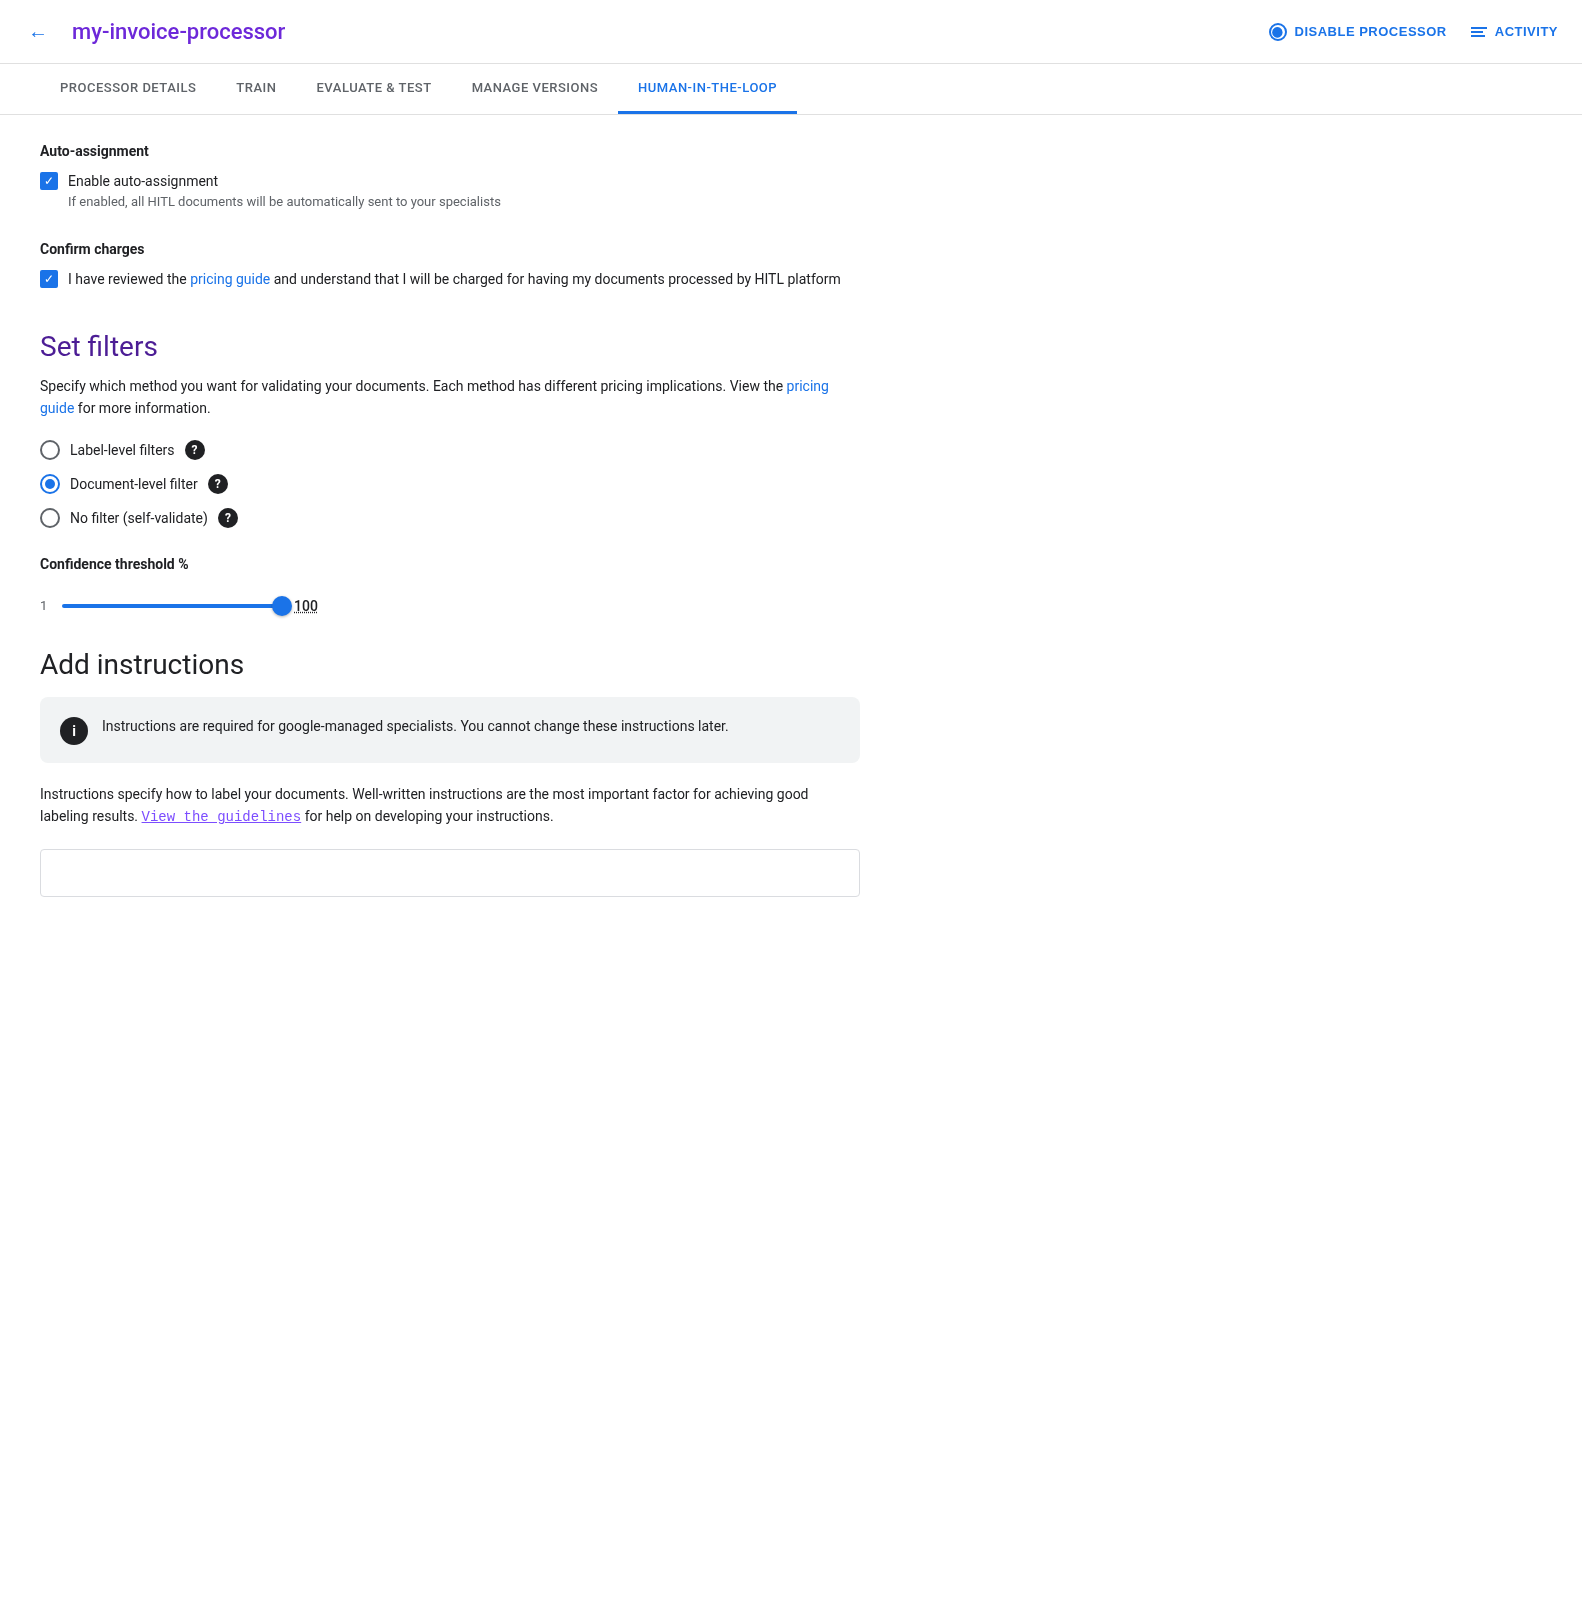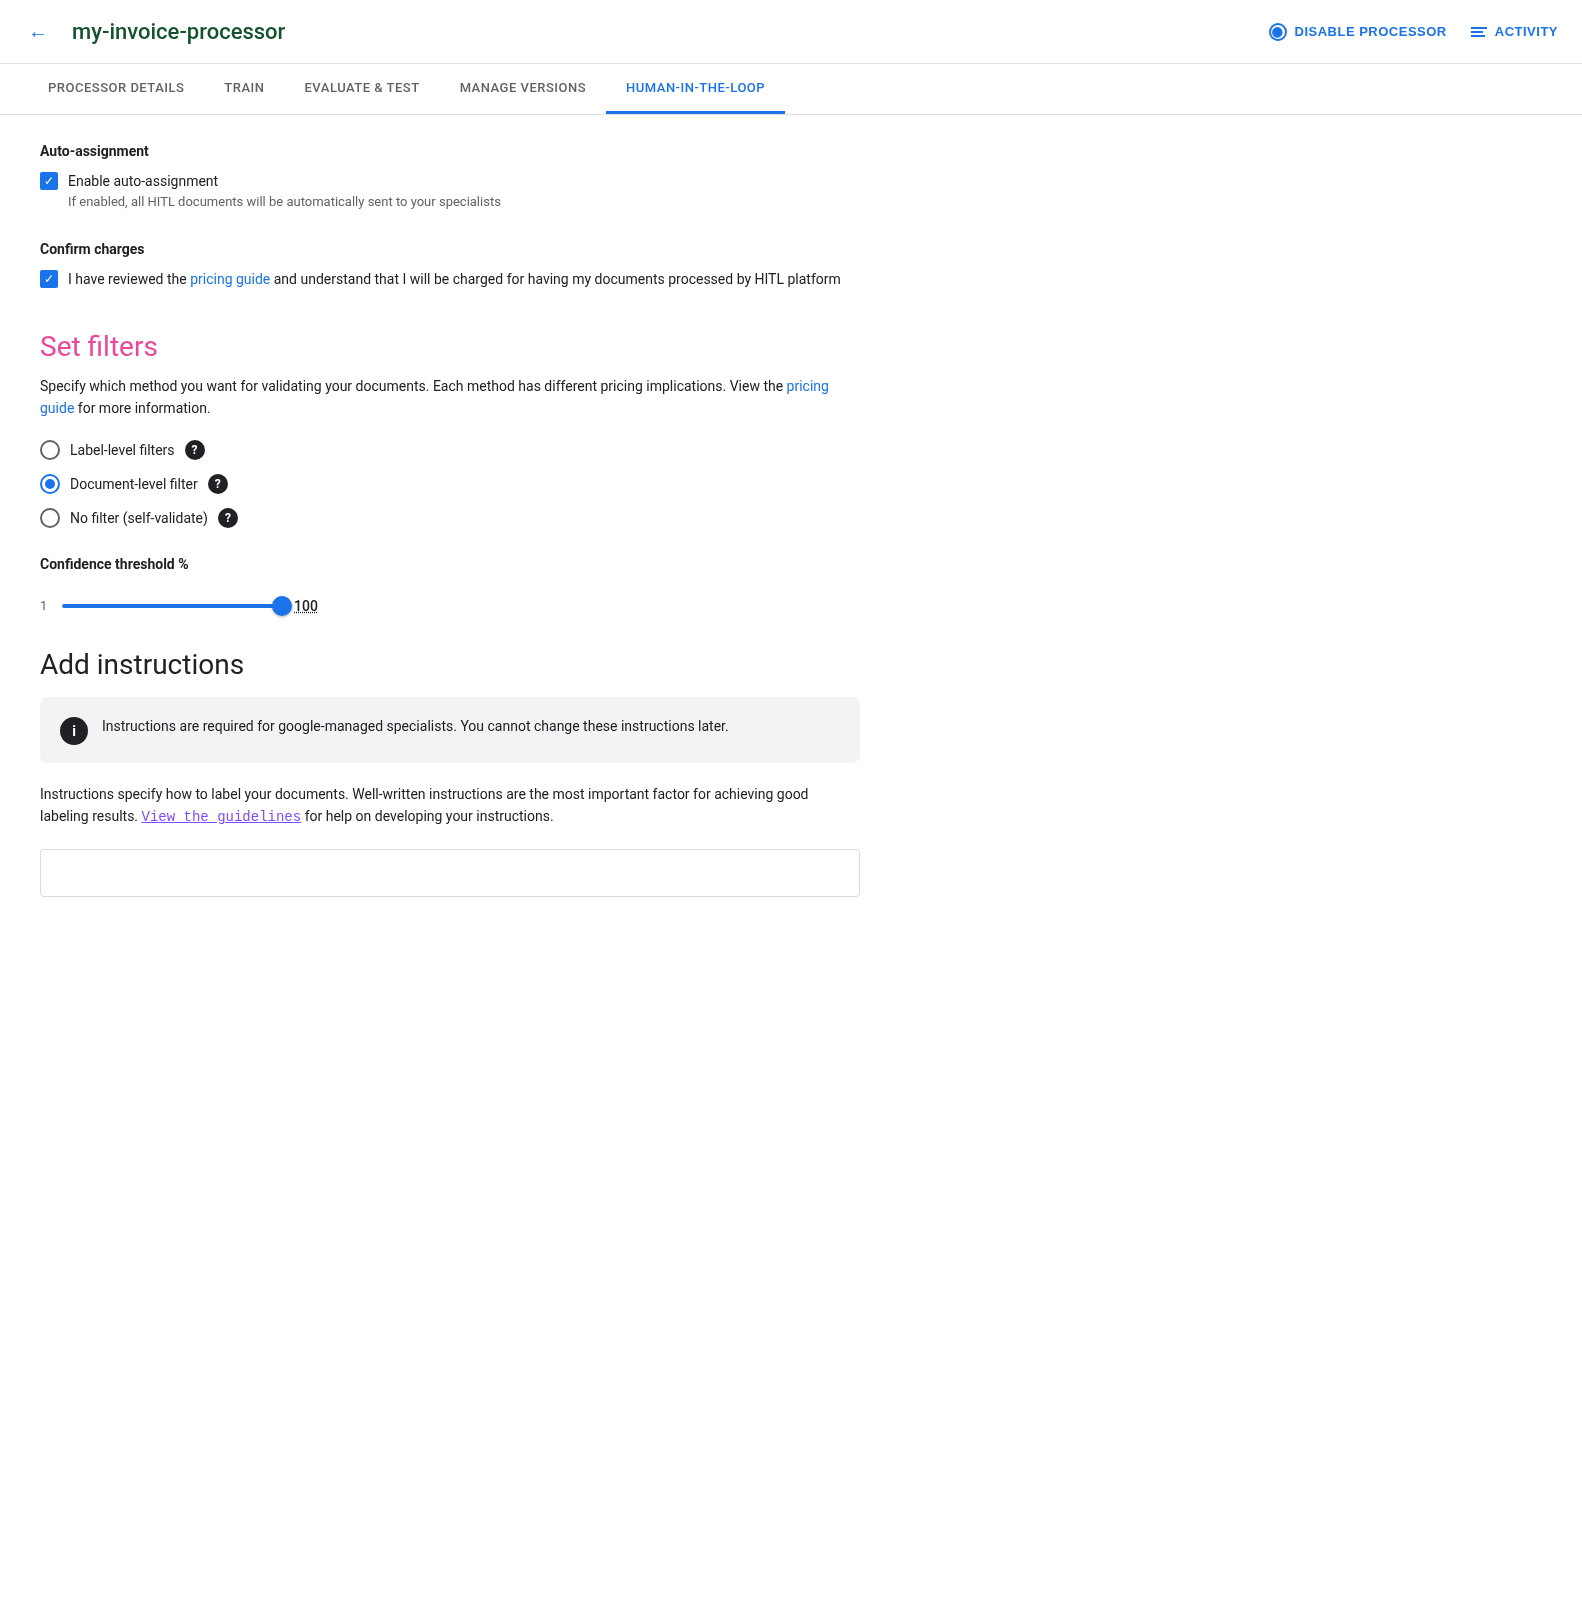--- a/index.html
+++ b/index.html
@@ -20,21 +20,21 @@
       cursor: pointer;
       color: #1a73e8;
       font-size: 20px;
       display: flex;
       align-items: center;
       padding: 4px;
     }
     .page-title {
       font-size: 22px;
       font-weight: 500;
-      color: #14532d;
+      color: #6d28d9;
       flex: 1;
     }
     .top-actions {
       display: flex;
       gap: 24px;
       align-items: center;
     }
     .action-btn {
       display: flex;
       align-items: center;
@@ -69,21 +69,21 @@
       height: 2px;
       background: #1a73e8;
     }
     .activity-lines span:nth-child(2) { width: 12px; }
     .activity-lines span:nth-child(3) { width: 14px; }
 
     
     .nav-tabs {
       display: flex;
       border-bottom: 1px solid #e0e0e0;
-      padding: 0 28px;
+      padding: 0 40px;
     }
     .nav-tab {
       padding: 16px 20px;
       font-size: 13px;
       font-weight: 500;
       color: #5f6368;
       cursor: pointer;
       border-bottom: 3px solid transparent;
       letter-spacing: 0.5px;
       text-transform: uppercase;
@@ -156,21 +156,21 @@
       font-family: Liberation Mono, monospace;
     }
 
     .divider { height: 24px; }
     .divider-lg { height: 32px; }
 
     
     .set-filters-title {
       font-size: 28px;
       font-weight: 400;
-      color: #ec4899;
+      color: #4c1d95;
       margin-bottom: 12px;
     }
     .set-filters-desc {
       font-size: 14px;
       color: #202124;
       line-height: 1.6;
       margin-bottom: 20px;
     }
 
     

